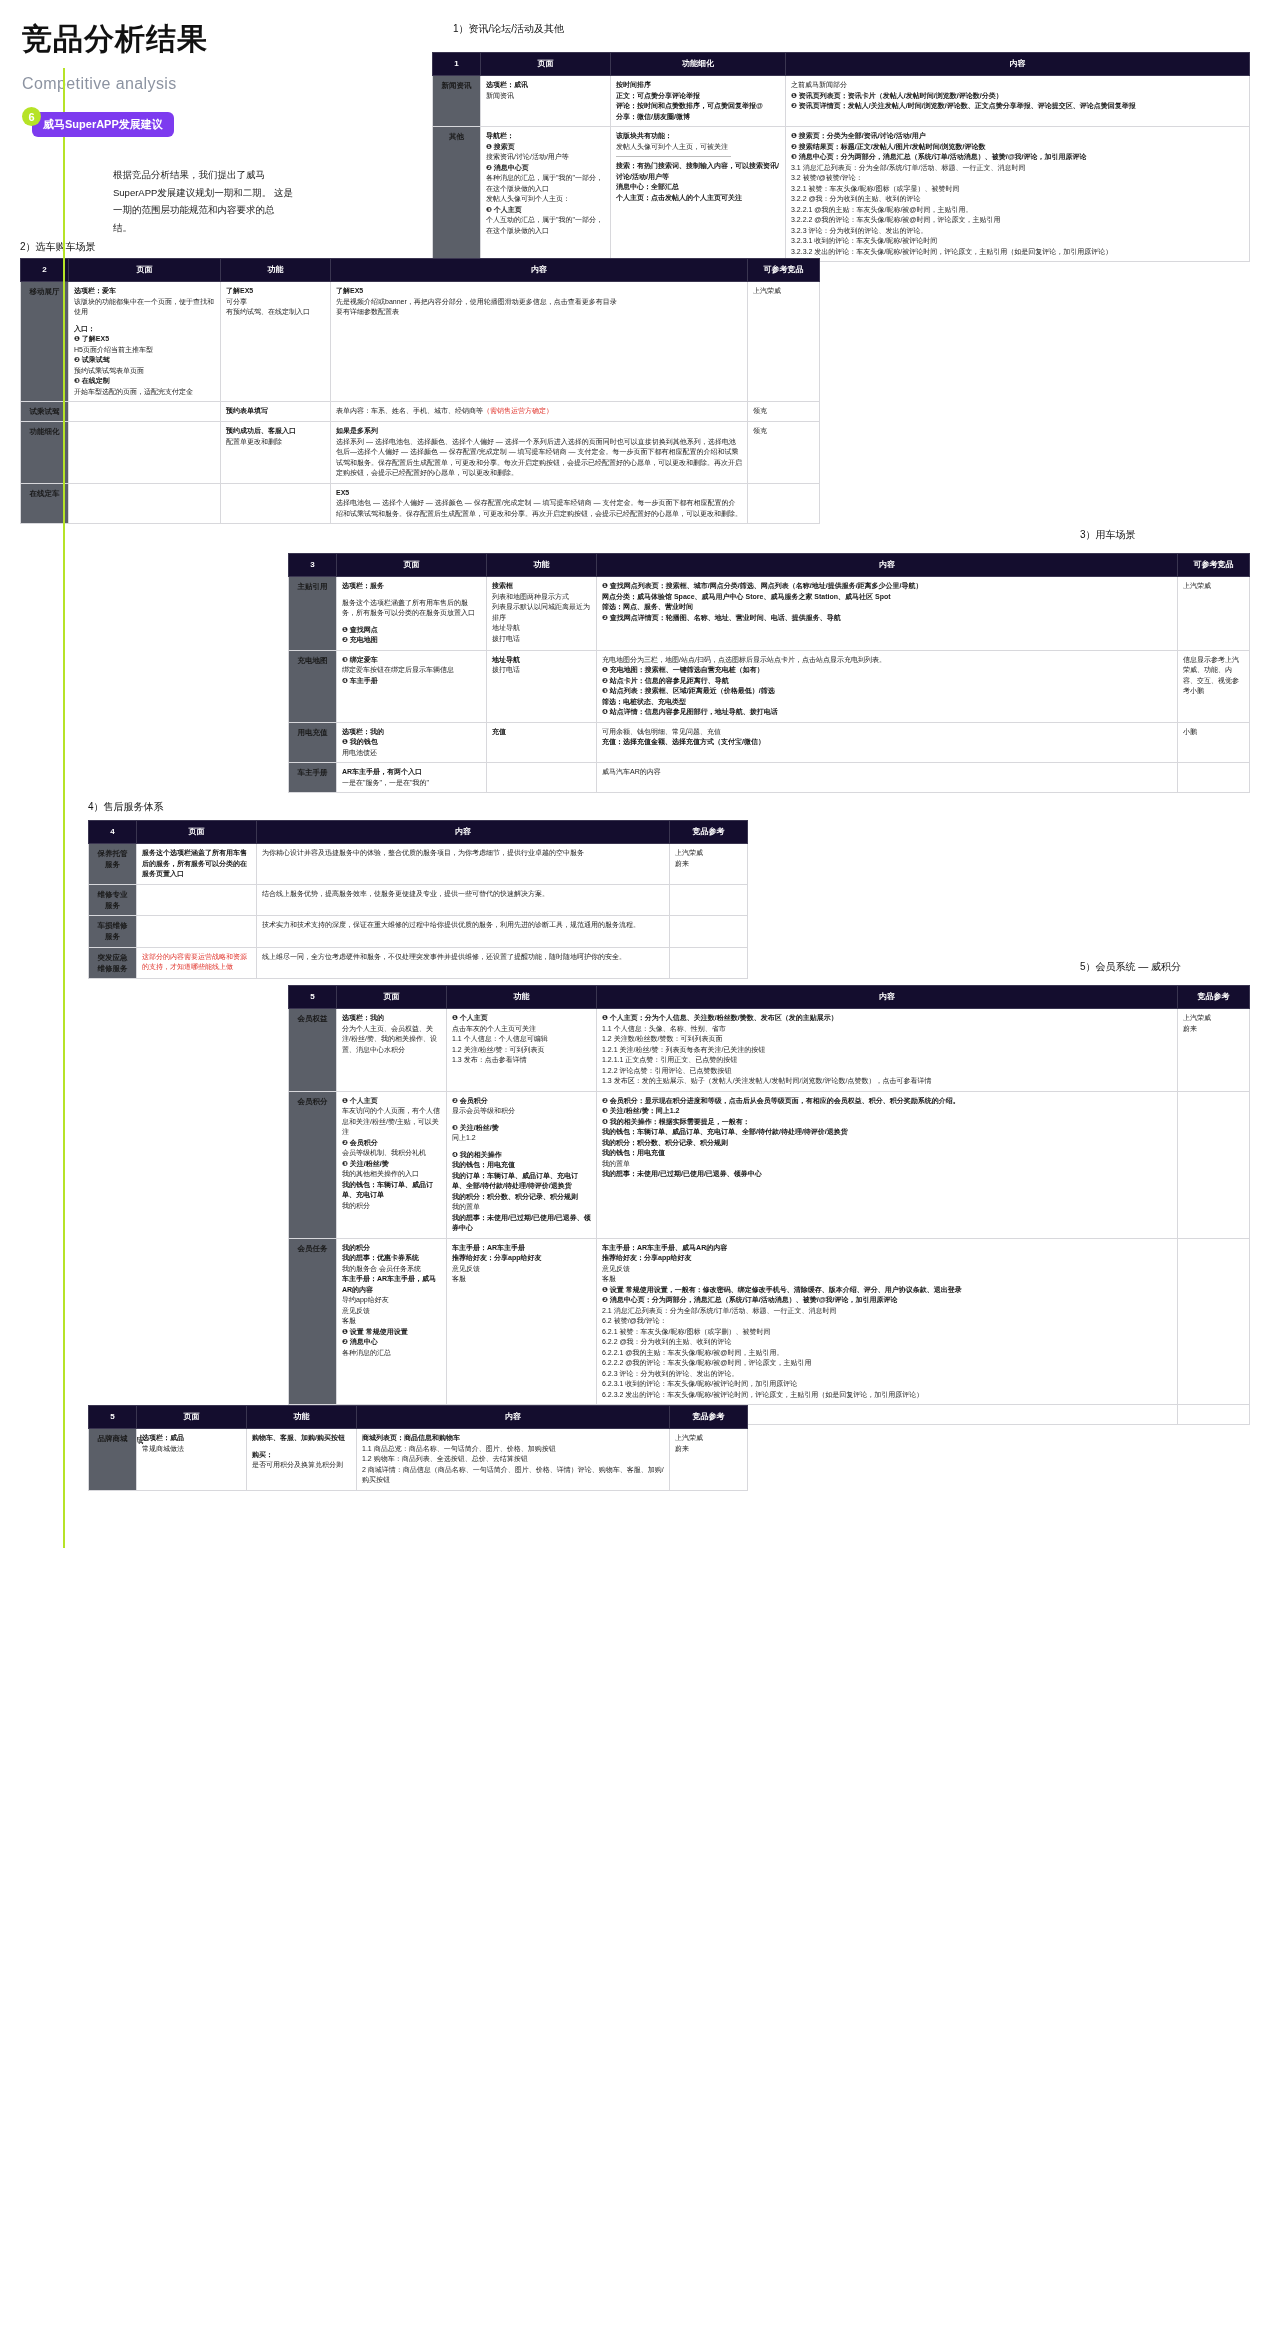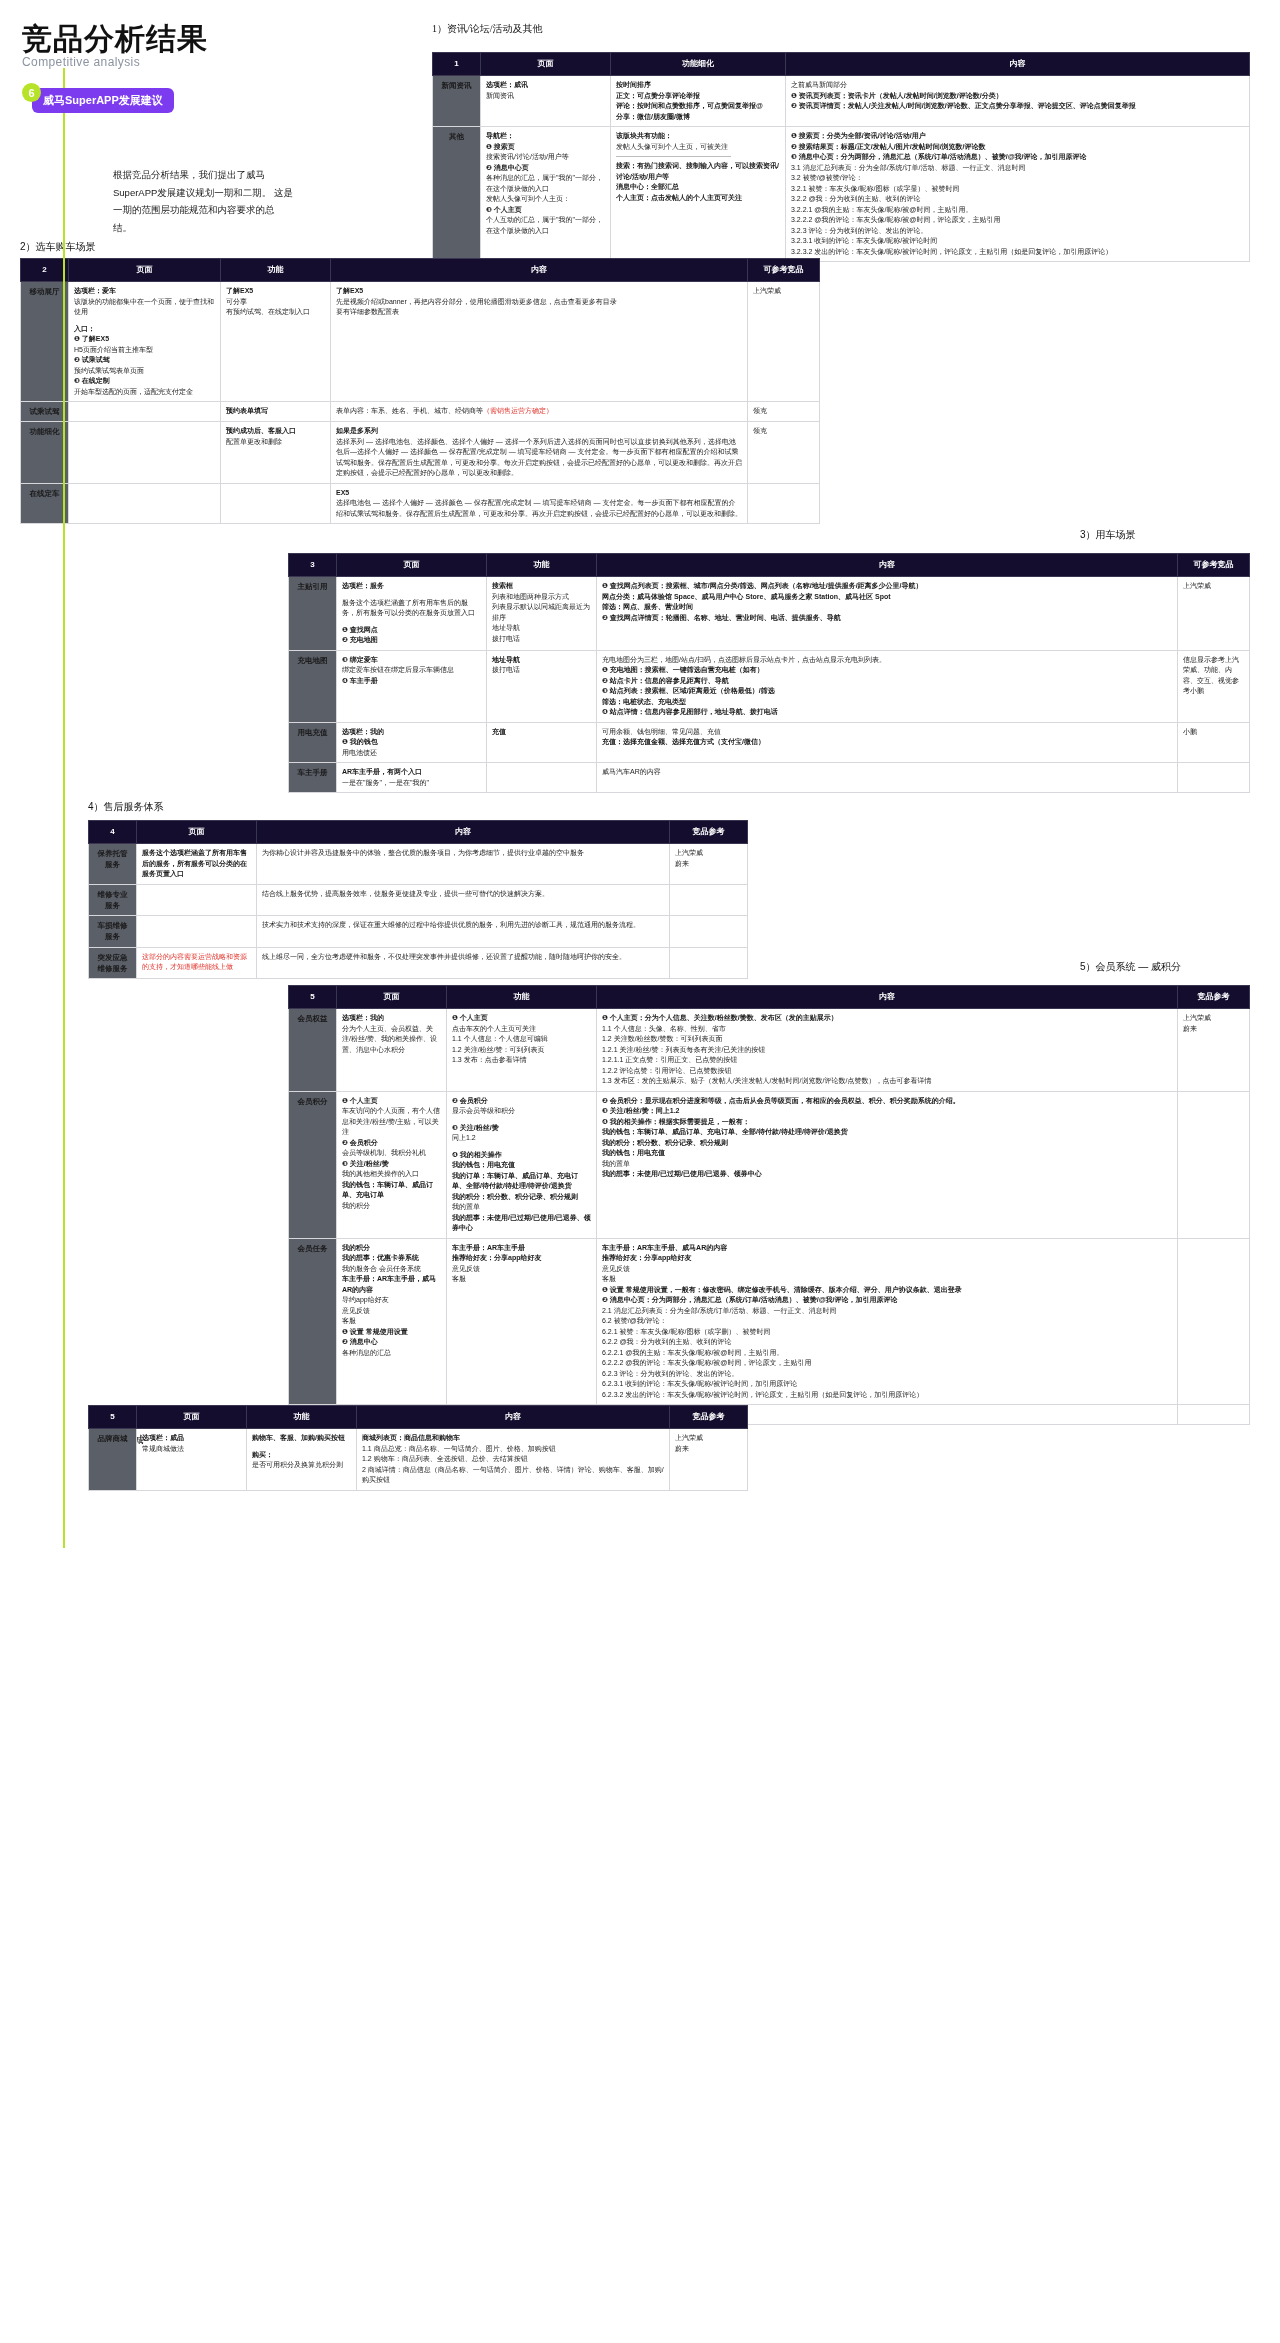--- a/index.html
+++ b/index.html
@@ -12,21 +12,21 @@
     overflow:hidden;
     color:#111;
   }
   .page { position:relative; width:1280px; height:1792px;border-radius:18px; }
 
   
   .hdr { position:absolute; left:22px; top:22px; width:260px; }
   .hdr-title {
     font-size:30px; font-weight:bold; letter-spacing:1px; color:#111; line-height:1.1;
   }
-  .hdr-sub { font-size:12px; color:#8c93a1; margin-top:0; letter-spacing:.4px; }
+  .hdr-sub { font-size:16px; color:#8c93a1; margin-top:20px; letter-spacing:.4px; }
   .badge-row { position:relative; margin-top:14px; height:26px; }
   .num-circle{
     position:absolute; left:0; top:0; width:19px; height:19px; border-radius:50%;
     background:#b6e327; color:#fff; font-size:11px; font-weight:bold;
     display:flex; align-items:center; justify-content:center; z-index:3;
   }
   .pill{
     position:absolute; left:10px; top:5px;
     background:#7d3bef; color:#fff; font-size:11px; font-weight:bold;
     padding:5px 11px; border-radius:6px; white-space:nowrap; z-index:2;
@@ -59,21 +59,21 @@
     background:#5b5f68; color:#fff; font-weight:bold; text-align:center;
     vertical-align:middle; font-size:7.5px; border:1px solid #5b5f68;
   }
   .b{ font-weight:bold; }
   .red{ color:#e0322a; }
   .hr{ border:0; border-top:1px solid #bdbdbd; margin:4px 0 4px 0; width:70%; }
   .blank{ height:6px; }
 
   
   #tbl1{ left:432px; top:52px; width:818px; }
-  #cap1{ left:432px; top:22px;font-family:Liberation Serif, serif; }
+  #cap1{ left:453px; top:22px; }
 
   #tbl2{ left:20px; top:258px; width:800px; }
   #cap2{ left:20px; top:240px; }
 
   #tbl3{ left:288px; top:553px; width:962px; }
   #cap3{ left:1080px; top:528px; }
 
   #tbl4{ left:88px; top:820px; width:660px; }
   #cap4{ left:88px; top:800px; }
 

